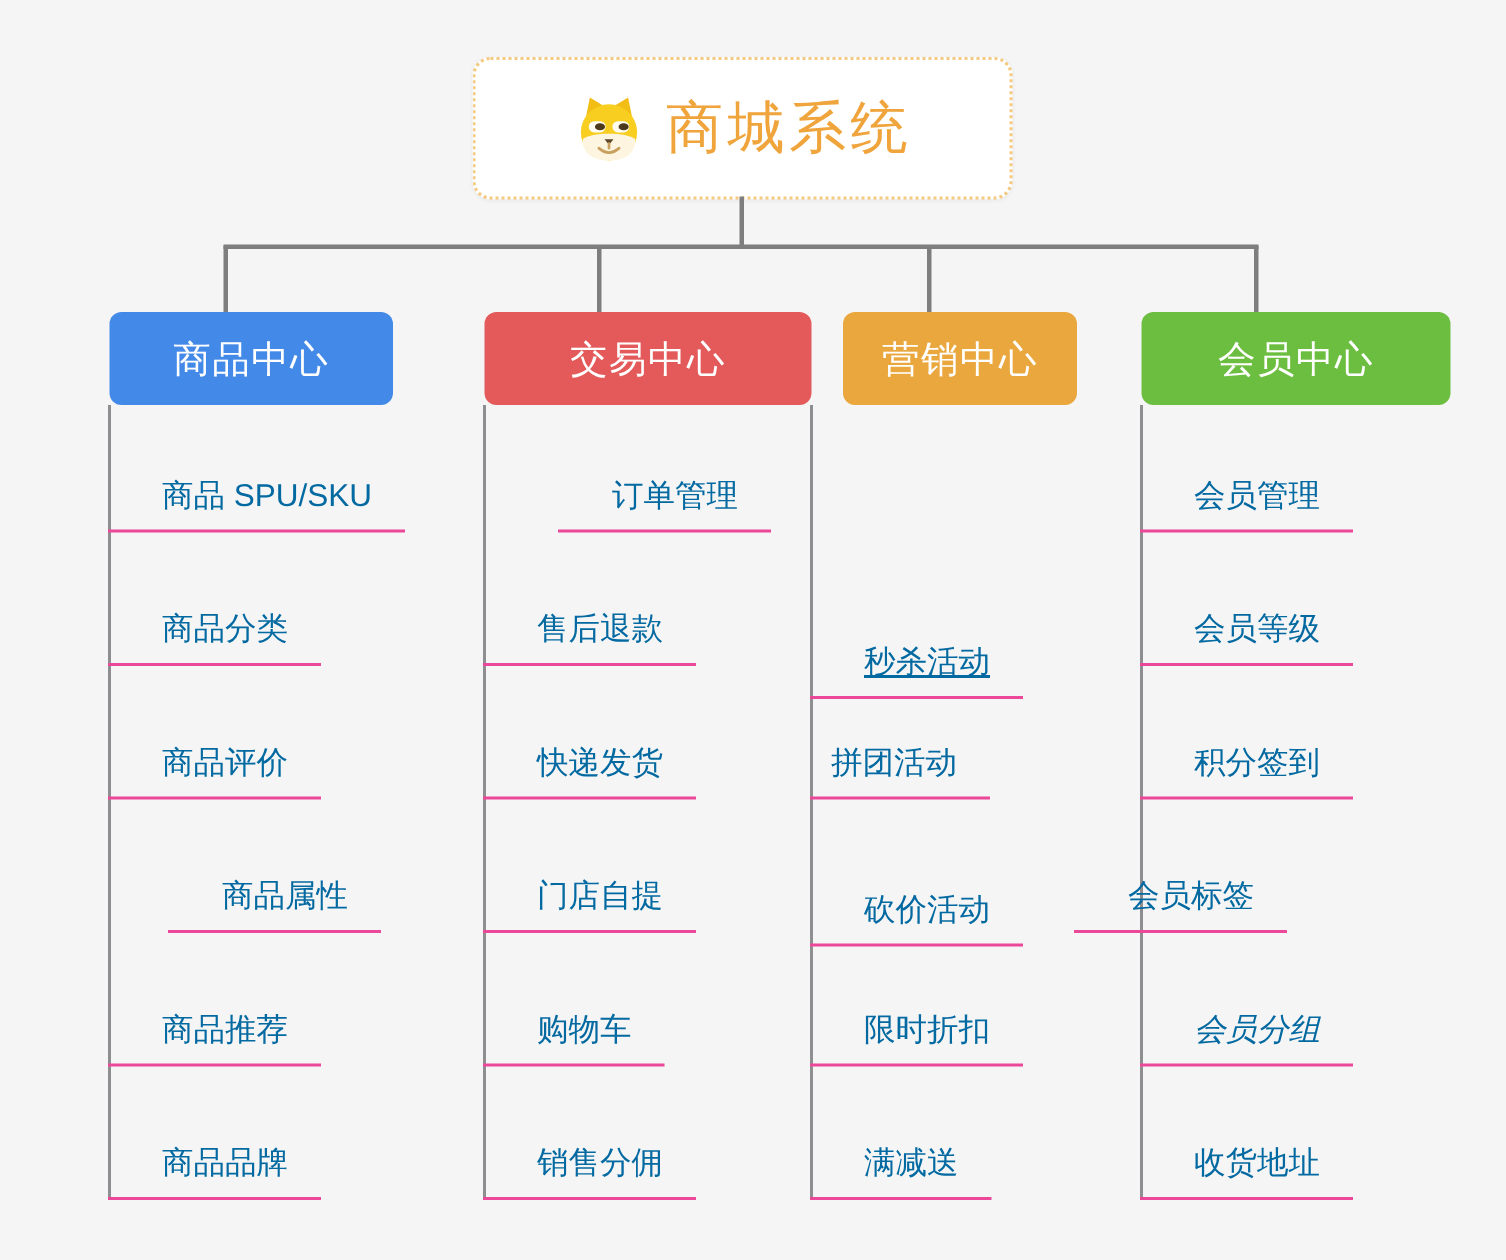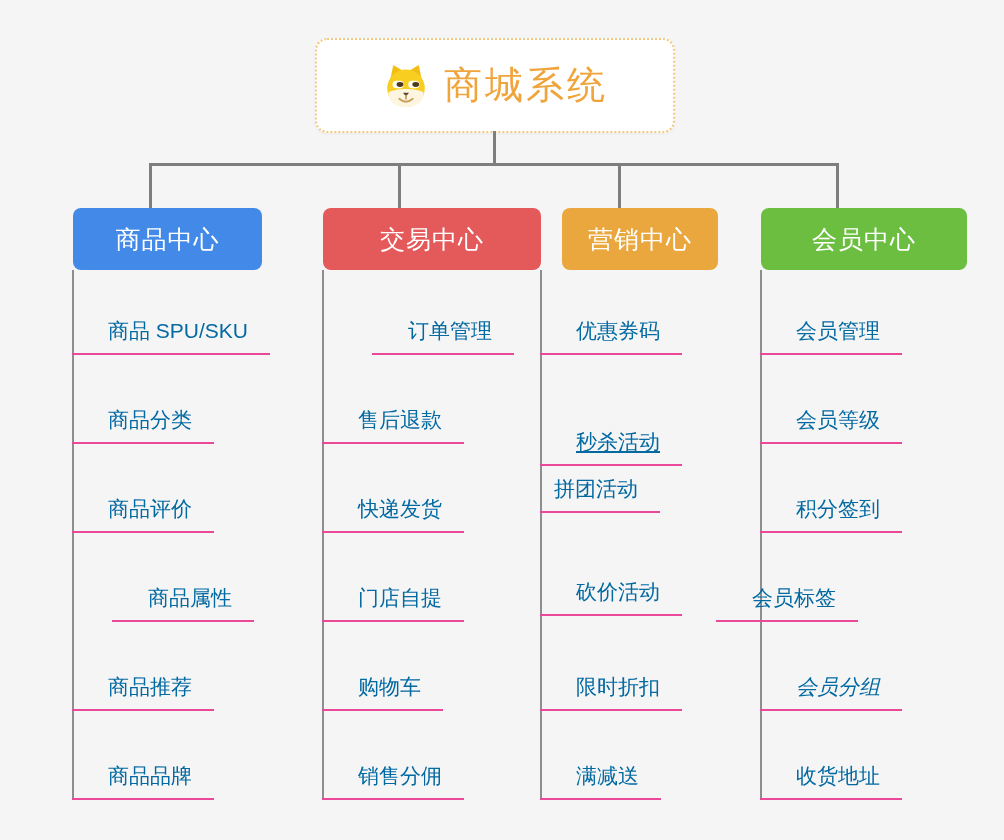--- a/index.html
+++ b/index.html
@@ -104,24 +104,23 @@
     <div class="tree-item" style="left: 72px; top: 492px;">商品评价</div>
     <div class="tree-item" style="left: 72px; top: 581px; margin-left: 40px;">商品属性</div>
     <div class="tree-item" style="left: 72px; top: 670px;">商品推荐</div>
     <div class="tree-item" style="left: 72px; top: 759px;">商品品牌</div>
     <div class="tree-item" style="left: 337px; top: 314px; margin-left: 35px;">订单管理</div>
     <div class="tree-item" style="left: 322px; top: 403px;">售后退款</div>
     <div class="tree-item" style="left: 322px; top: 492px;">快递发货</div>
     <div class="tree-item" style="left: 322px; top: 581px;">门店自提</div>
     <div class="tree-item" style="left: 322px; top: 670px;">购物车</div>
     <div class="tree-item" style="left: 322px; top: 759px;">销售分佣</div>
-    <div class="tree-item" style="left: 540px; top: 314px;">优惠券码</div>
     <div class="tree-item" style="left: 540px; top: 425px; text-decoration: underline;">秒杀活动</div>
-    <div class="tree-item" style="left: 540px; top: 472px; padding-left: 14px;">拼团活动</div>
-    <div class="tree-item" style="left: 540px; top: 575px; padding-left: 36px;">砍价活动</div>
+    <div class="tree-item" style="left: 540px; top: 492px; padding-left: 14px;">拼团活动</div>
+    <div class="tree-item" style="left: 540px; top: 590px; padding-left: 36px;">砍价活动</div>
     <div class="tree-item" style="left: 540px; top: 670px;">限时折扣</div>
     <div class="tree-item" style="left: 540px; top: 759px;">满减送</div>
     <div class="tree-item" style="left: 760px; top: 314px;">会员管理</div>
     <div class="tree-item" style="left: 760px; top: 492px;">积分签到</div>
     <div class="tree-item" style="left: 760px; top: 403px;">会员等级</div>
     <div class="tree-item" style="left: 716px; top: 581px;">会员标签</div>
     <div class="tree-item" style="left: 760px; top: 670px; font-style: italic;">会员分组</div>
     <div class="tree-item" style="left: 760px; top: 759px;">收货地址</div>
   </div>
 

